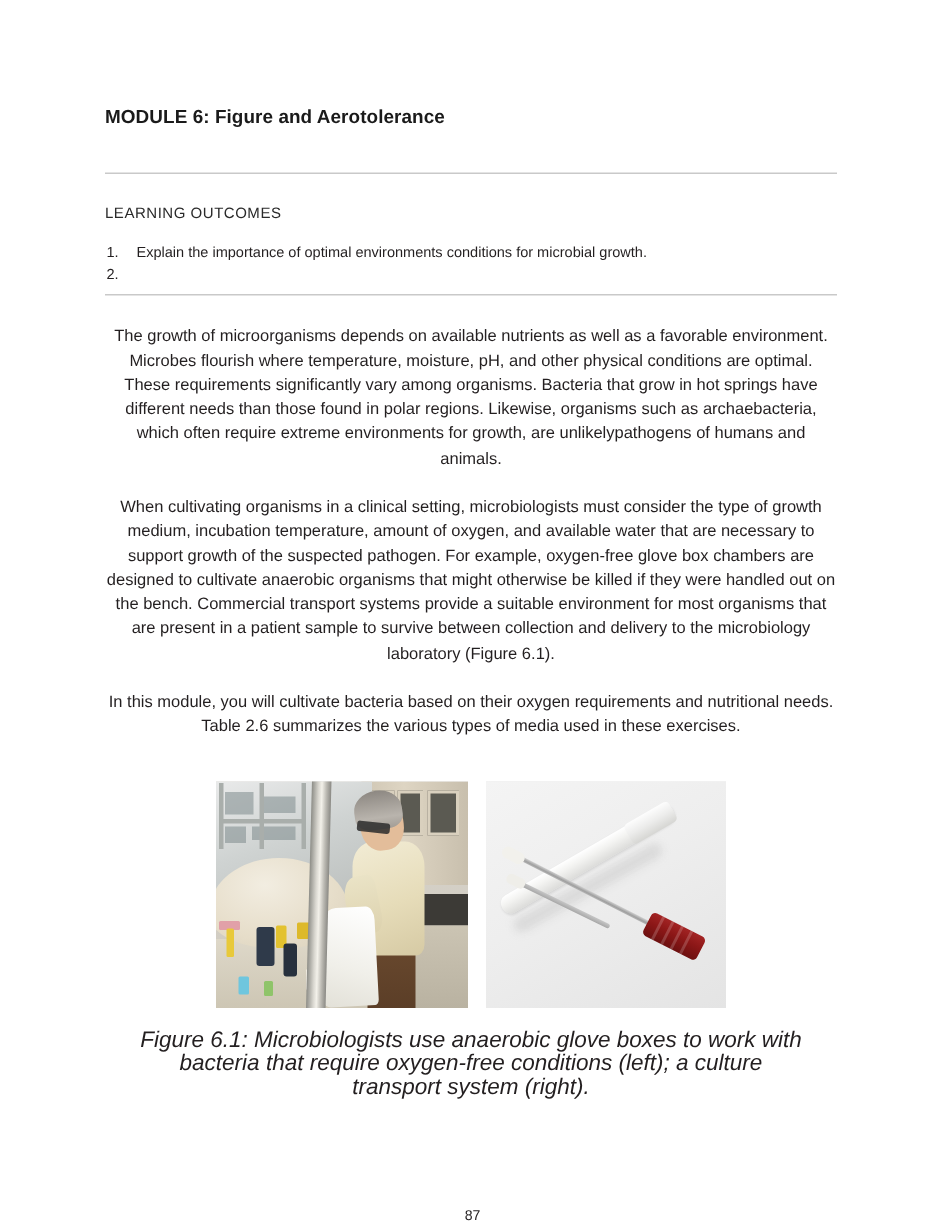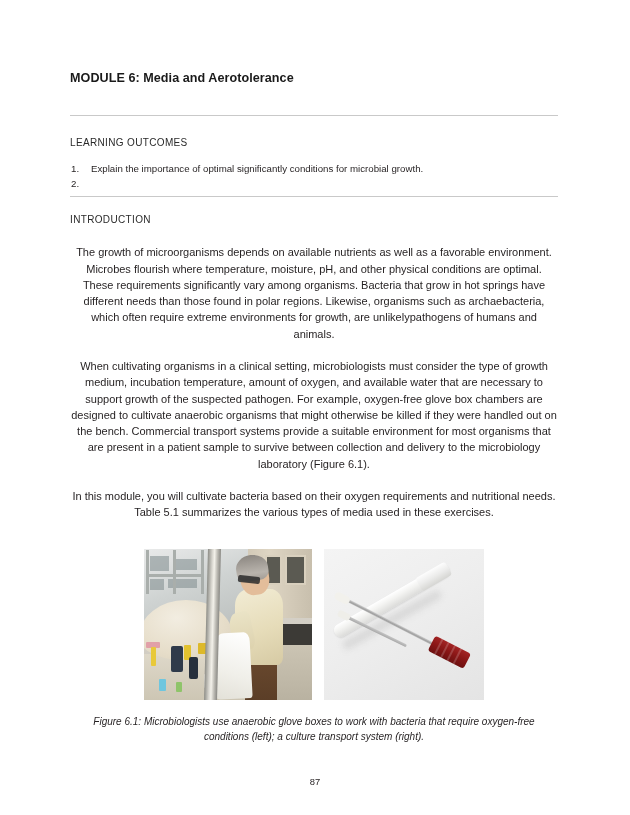--- a/index.html
+++ b/index.html
@@ -339,70 +339,69 @@
     background: rgba(130,130,130,.18);
     filter: blur(3px);
     transform: rotate(-29deg);
     transform-origin: left center;
     border-radius: 6px;
   }
 
   
   .caption {
     margin-top: 14px;
-    font-size: 10px;
+    font-size: 15px;
     line-height: 15.5px;
     font-style: italic;
     text-align: center;
     color: #231f20;
     padding: 0 22px;
   }
 
   
   .page-number {
     position: absolute;
     left: 0;
-    top: 776px;
+    top: 804px;
     width: 630px;
     text-align: center;
     font-size: 9.4px;
     color: #231f20;
   }
 </style>
 </head>
 <body>
 
 <div class="page">
   <div class="content">
 
-    <h1 class="doc-title">MODULE 6: Media and Aerotolerance</h1>
+    <h1 class="doc-title">MODULE 6: Figure and Aerotolerance</h1>
 
     <div class="rule rule-1"></div>
 
     <div class="section-head lo-head">LEARNING OUTCOMES</div>
 
     <ol class="outcomes">
       <li class="outcome-item">
         <span class="outcome-num">1.</span>
-        <span>Explain the importance of optimal significantly conditions for microbial growth.</span>
+        <span>Explain the importance of optimal environments conditions for microbial growth.</span>
       </li>
       <li class="outcome-item">
         <span class="outcome-num">2.</span>
       </li>
     </ol>
 
     <div class="rule rule-2"></div>
 
-    <div class="section-head intro-head">INTRODUCTION</div>
 
     <p class="para para-1">The growth of microorganisms depends on available nutrients as well as a favorable environment. Microbes flourish where temperature, moisture, pH, and other physical conditions are optimal. These requirements significantly vary among organisms. Bacteria that grow in hot springs have different needs than those found in polar regions. Likewise, organisms such as archaebacteria, which often require extreme environments for growth, are unlikelypathogens of humans and animals.</p>
 
     <p class="para para-2">When cultivating organisms in a clinical setting, microbiologists must consider the type of growth medium, incubation temperature, amount of oxygen, and available water that are necessary to support growth of the suspected pathogen. For example, oxygen-free glove box chambers are designed to cultivate anaerobic organisms that might otherwise be killed if they were handled out on the bench. Commercial transport systems provide a suitable environment for most organisms that are present in a patient sample to survive between collection and delivery to the microbiology laboratory (Figure 6.1).</p>
 
-    <p class="para para-3">In this module, you will cultivate bacteria based on their oxygen requirements and nutritional needs. Table 5.1 summarizes the various types of media used in these exercises.</p>
+    <p class="para para-3">In this module, you will cultivate bacteria based on their oxygen requirements and nutritional needs. Table 2.6 summarizes the various types of media used in these exercises.</p>
 
     <div class="figure">
       <div class="figure-images">
 
         <div class="photo photo-left" aria-label="Microbiologist working at an anaerobic glove box in a laboratory">
           <div class="lab">
             <div class="lab-cabinets">
               <div class="cab-pane cab-p1"></div>
               <div class="cab-pane cab-p2"></div>
               <div class="cab-pane cab-p3"></div>

